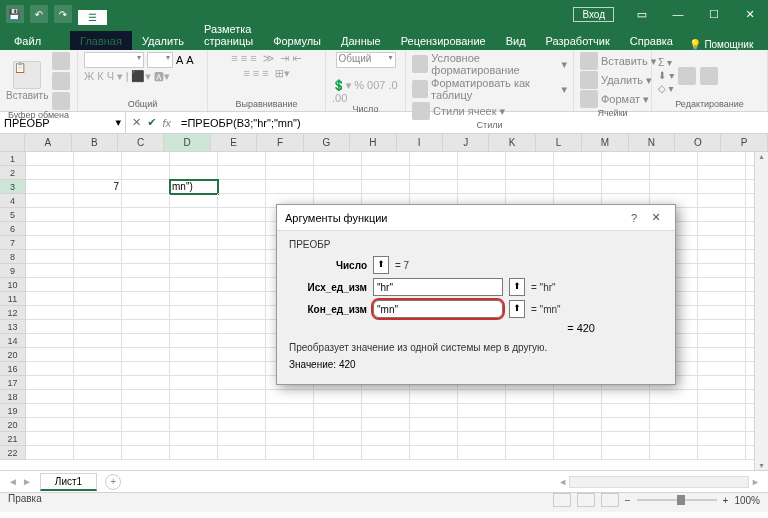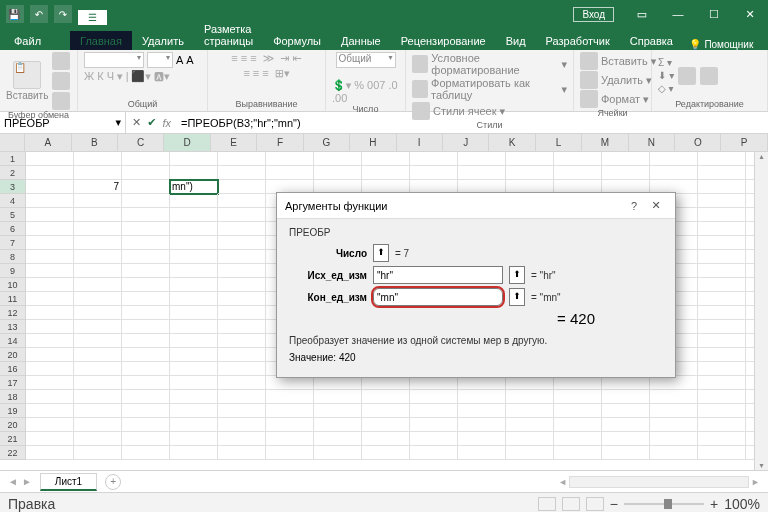--- a/index.html
+++ b/index.html
@@ -64,41 +64,41 @@
 
 
 .sheet-tabs { height: 22px; background: #fff; border-top: 1px solid #d4d4d4; display: flex; align-items: center; padding: 0 8px; gap: 8px; font-size: 10px; }
 .sheet-nav { display: flex; gap: 4px; color: #aaa; }
 .sheet-tab { border: 1px solid #d4d4d4; border-bottom: 2px solid #217346; padding: 2px 14px; background: #fff; }
 .sheet-add { width: 16px; height: 16px; border: 1px solid #ccc; border-radius: 50%; text-align: center; line-height: 13px; color: #888; }
 .sheet-scroll { margin-left: auto; display: flex; align-items: center; gap: 2px; color: #aaa; font-size: 9px;}
 .sheet-scroll .track { width: 180px; height: 12px; background: #f1f1f1; border: 1px solid #ddd; }
 
 
-.status-bar { height: 20px; background: #f3f3f3; border-top: 1px solid #d4d4d4; display: flex; align-items: flex-end; padding: 0 8px; font-size: 14px; color: #444; }
+.status-bar { height: 20px; background: #f3f3f3; border-top: 1px solid #d4d4d4; display: flex; align-items: flex-start; padding: 0 8px; font-size: 10px; color: #444; }
 .status-right { margin-left: auto; display: flex; align-items: center; gap: 6px; }
 .status-right .view-btn { width: 18px; height: 14px; border: 1px solid #ccc; }
 .zoom-slider { width: 80px; height: 2px; background: #ccc; position: relative; }
 .zoom-slider::before { content: ''; position: absolute; left: 50%; top: -4px; width: 8px; height: 10px; background: #888; }
 
 
-.dialog { position: absolute; left: 276px; top: 192px; width: 400px; background: #f0f0f0; border: 1px solid #999; box-shadow: 3px 3px 12px rgba(0,0,0,0.4); font-size: 11px; }
+.dialog { position: absolute; left: 276px; top: 204px; width: 400px; background: #f0f0f0; border: 1px solid #999; box-shadow: 3px 3px 12px rgba(0,0,0,0.4); font-size: 11px; }
 .dlg-title { height: 26px; display: flex; align-items: center; padding: 0 8px; background: #fff; border-bottom: 1px solid #ddd; }
 .dlg-title span { flex: 1; }
 .dlg-title .dlg-btn { width: 22px; text-align: center; color: #555; }
 .dlg-body { padding: 8px 12px; }
 .dlg-func { font-size: 10px; color: #333; margin-bottom: 6px; }
 .dlg-args { }
 .arg-row { display: flex; align-items: center; margin-bottom: 4px; gap: 6px; }
 .arg-label { width: 78px; text-align: right; font-weight: bold; font-size: 10px; }
 .arg-input { width: 130px; height: 18px; border: 1px solid #7a7a7a; background: #fff; padding: 0 3px; font-size: 10px; display: flex; align-items: center; }
 .arg-input.hl { outline: 2px solid #c9302c; border-radius: 6px; outline-offset: 0; }
 .arg-pick { width: 16px; height: 18px; border: 1px solid #7a7a7a; background: #fff; text-align: center; line-height: 15px; font-size: 9px; }
 .arg-eq { font-size: 10px; color: #333; }
-.arg-res-row { display: flex; justify-content: flex-end; padding-right: 68px; font-size: 15px; margin: 4px 0 8px; }
+.arg-res-row { display: flex; justify-content: flex-end; padding-right: 68px; font-size: 11px; margin: 4px 0 8px; }
 .dlg-desc { font-size: 10px; color: #333; margin-bottom: 6px; }
 .dlg-desc2 { font-size: 10px; color: #333; text-align: center; margin-bottom: 14px; }
 .dlg-desc2 b { font-weight: bold; }
 .dlg-val { font-size: 10px; margin-bottom: 6px; }
 .dlg-foot { display: flex; align-items: center; padding-top: 4px; }
 .dlg-link { color: #0066cc; text-decoration: underline; font-size: 10px; }
 .dlg-foot-btns { margin-left: auto; display: flex; gap: 6px; align-items: center; }
 .arrow { color: #d9534f; font-size: 18px; font-weight: bold; margin-right: 4px; }
 .dlg-foot .btn { min-width: 62px; height: 20px; border: 1px solid #7a7a7a; background: #e9e9e9; font-size: 10px; text-align: center; line-height: 18px; }
 .dlg-foot .btn.primary { border: 1px solid #0078d7; box-shadow: inset 0 0 0 1px #0078d7; }

